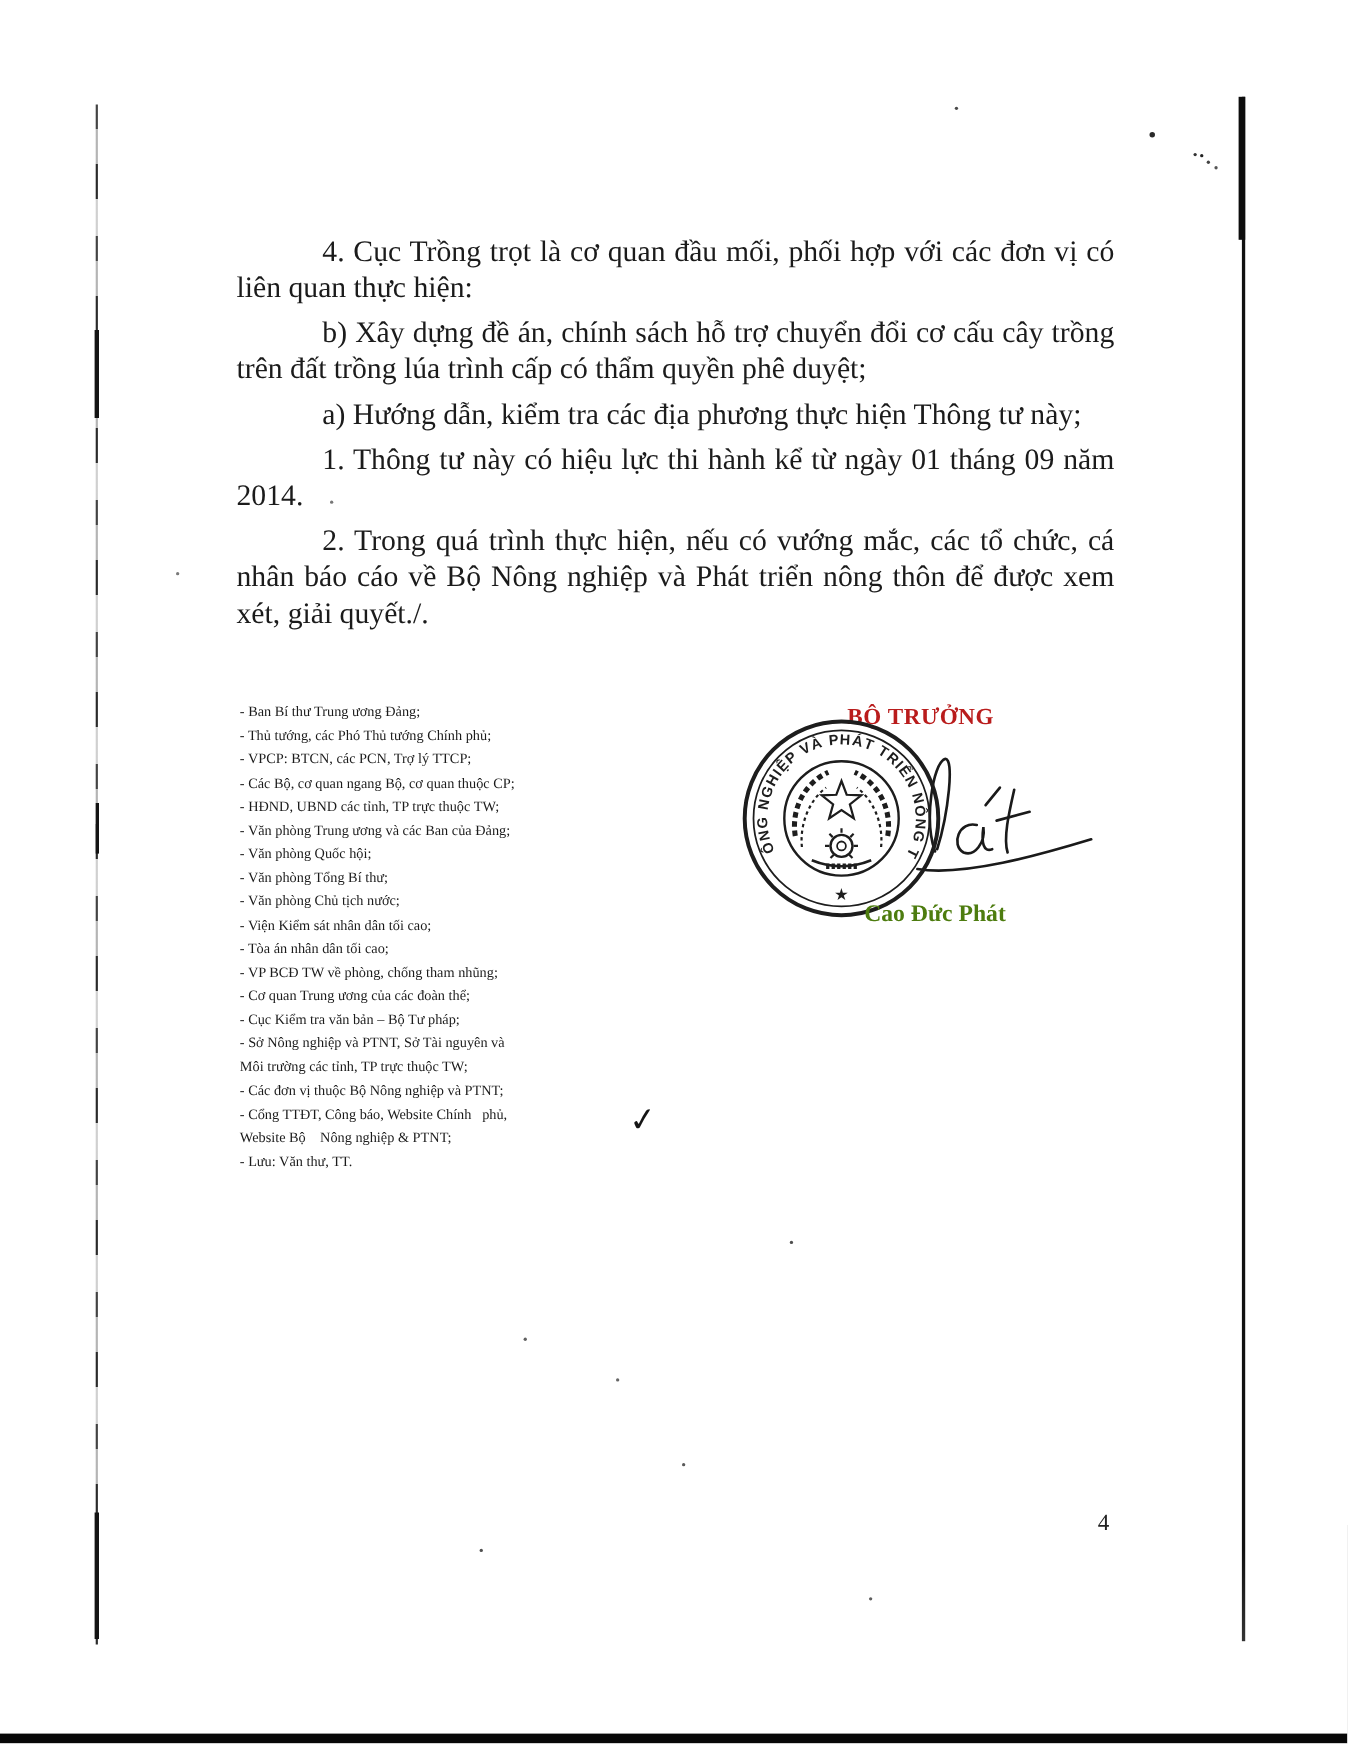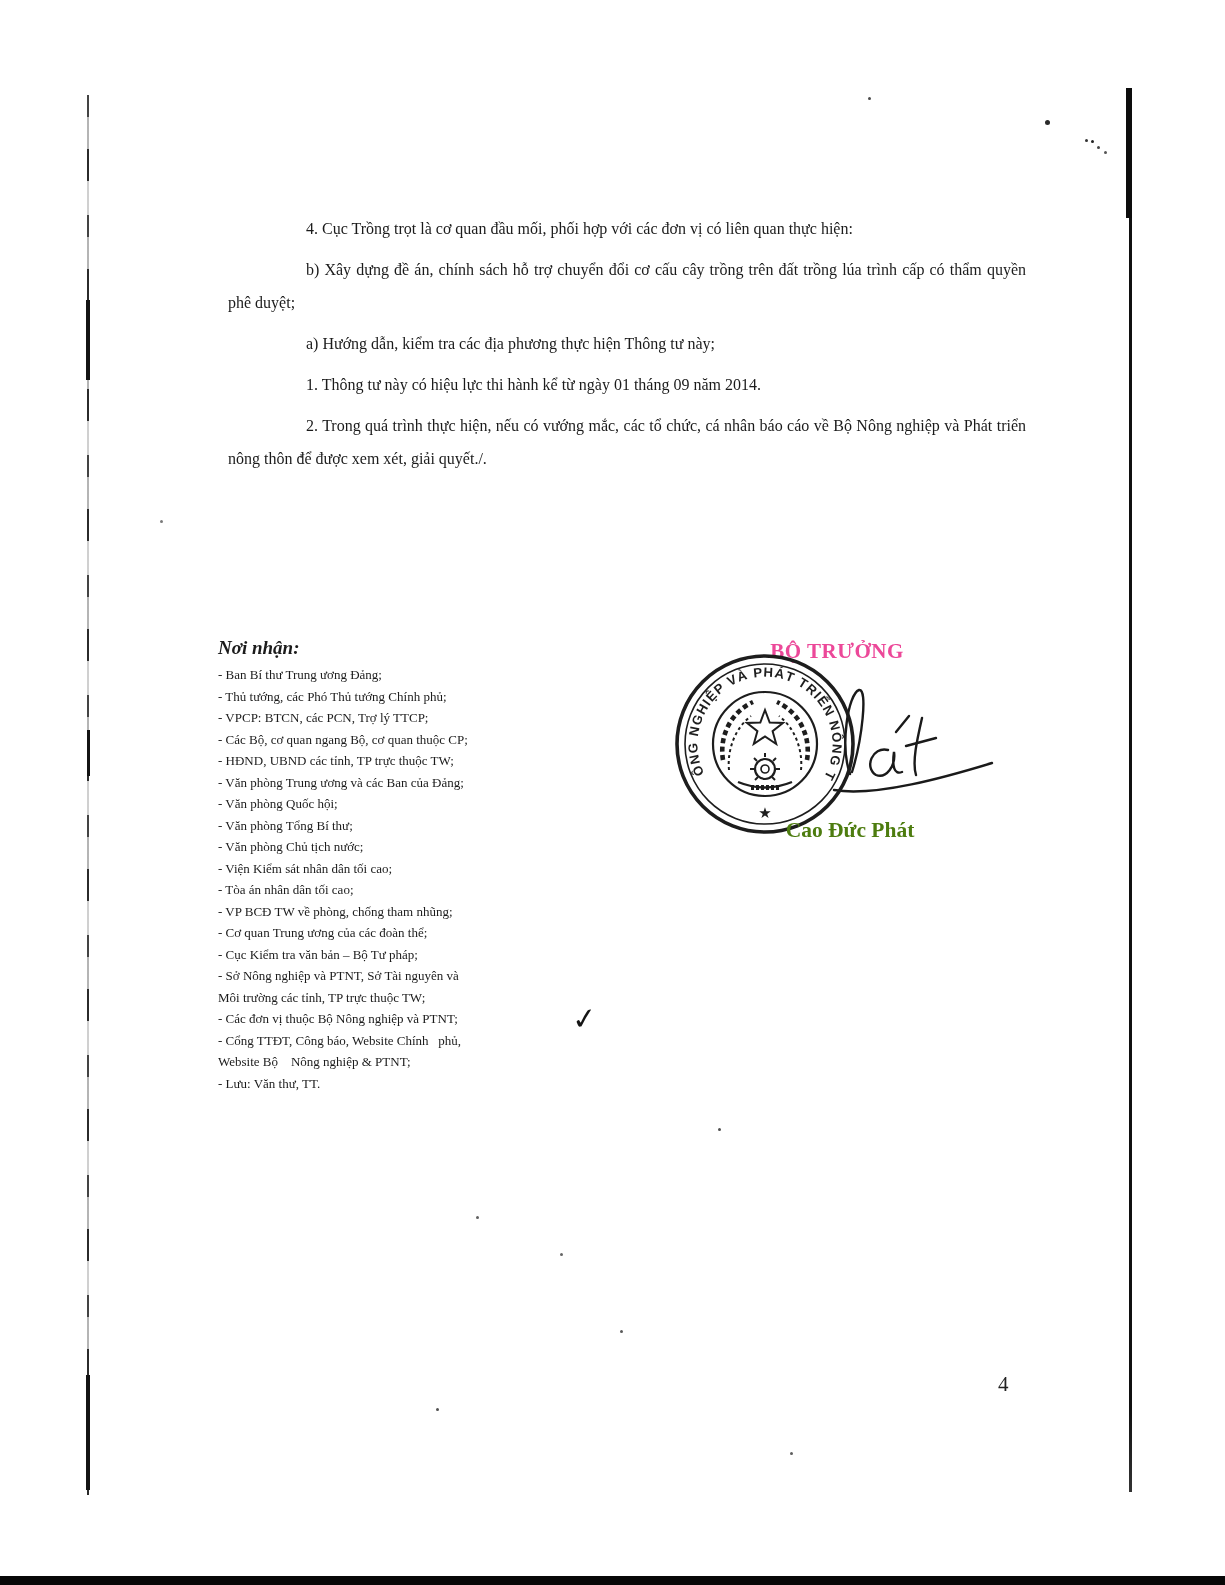--- a/index.html
+++ b/index.html
@@ -39,38 +39,38 @@
       476px 1216px 0 0 #606060,
       560px 1253px 0 0 #666,
       620px 1330px 0 0 #5a5a5a,
       436px 1408px 0 0 #515151,
       790px 1452px 0 0 #5e5e5e,
       300px 455px 0 0 #777,
       160px 520px 0 0 #7a7a7a;
   }
   
   .body-text{
-    position:absolute;left:228px;top:212px;width:798px;
-    font-size:16px;line-height:33px;text-align:justify;
+    position:absolute;left:215px;top:212px;width:798px;
+    font-size:27px;line-height:33px;text-align:justify;
   }
   .body-text p{margin:0 0 8px 0;text-indent:78px;}
   .body-text p.heading{font-weight:bold;text-align:left;}
   
   .recipients{position:absolute;left:218px;top:636px;}
   .recipients-title{font-weight:bold;font-style:italic;font-size:19px;line-height:24px;margin:0 0 4px 0;}
   .recipient-line{font-size:13px;line-height:21.5px;white-space:pre;}
   .check-mark{
     position:absolute;left:572px;top:1004px;
     font-size:30px;font-weight:bold;color:#151515;
     transform:rotate(-6deg);font-family:"DejaVu Sans",sans-serif;line-height:1;
   }
   
   .minister-title{
     position:absolute;left:705px;top:639px;width:264px;
-    font-weight:bold;font-size:21px;text-align:center;letter-spacing:.5px;color:#ec4899;
+    font-weight:bold;font-size:21px;text-align:center;letter-spacing:.5px;color:#b91c1c;
   }
   .signer-name{
     position:absolute;left:700px;top:818px;width:300px;
     font-weight:bold;font-size:21.5px;text-align:center;color:#4d7c0f;
   }
   .seal-svg{position:absolute;left:672px;top:651px;}
   .sign-svg{position:absolute;left:806px;top:662px;}
   .page-number{position:absolute;left:998px;top:1372px;font-size:21px;color:#222;}
 </style>
 </head>
@@ -89,21 +89,20 @@
 
   <div class="body-text">
     <p>4. Cục Trồng trọt là cơ quan đầu mối, phối hợp với các đơn vị có liên quan thực hiện:</p>
     <p>b) Xây dựng đề án, chính sách hỗ trợ chuyển đổi cơ cấu cây trồng trên đất trồng lúa trình cấp có thẩm quyền phê duyệt;</p>
     <p>a) Hướng dẫn, kiểm tra các địa phương thực hiện Thông tư này;</p>
     <p>1. Thông tư này có hiệu lực thi hành kể từ ngày 01 tháng 09 năm 2014.</p>
     <p>2. Trong quá trình thực hiện, nếu có vướng mắc, các tổ chức, cá nhân báo cáo về Bộ Nông nghiệp và Phát triển nông thôn để được xem xét, giải quyết./.</p>
   </div>
 
   <div class="recipients">
-    <p class="recipients-title">Nơi nhận:</p>
     <div>
         <div class="recipient-line">- Ban Bí thư Trung ương Đảng;</div>
         <div class="recipient-line">- Thủ tướng, các Phó Thủ tướng Chính phủ;</div>
         <div class="recipient-line">- VPCP: BTCN, các PCN, Trợ lý TTCP;</div>
         <div class="recipient-line">- Các Bộ, cơ quan ngang Bộ, cơ quan thuộc CP;</div>
         <div class="recipient-line">- HĐND, UBND các tỉnh, TP trực thuộc TW;</div>
         <div class="recipient-line">- Văn phòng Trung ương và các Ban của Đảng;</div>
         <div class="recipient-line">- Văn phòng Quốc hội;</div>
         <div class="recipient-line">- Văn phòng Tổng Bí thư;</div>
         <div class="recipient-line">- Văn phòng Chủ tịch nước;</div>

